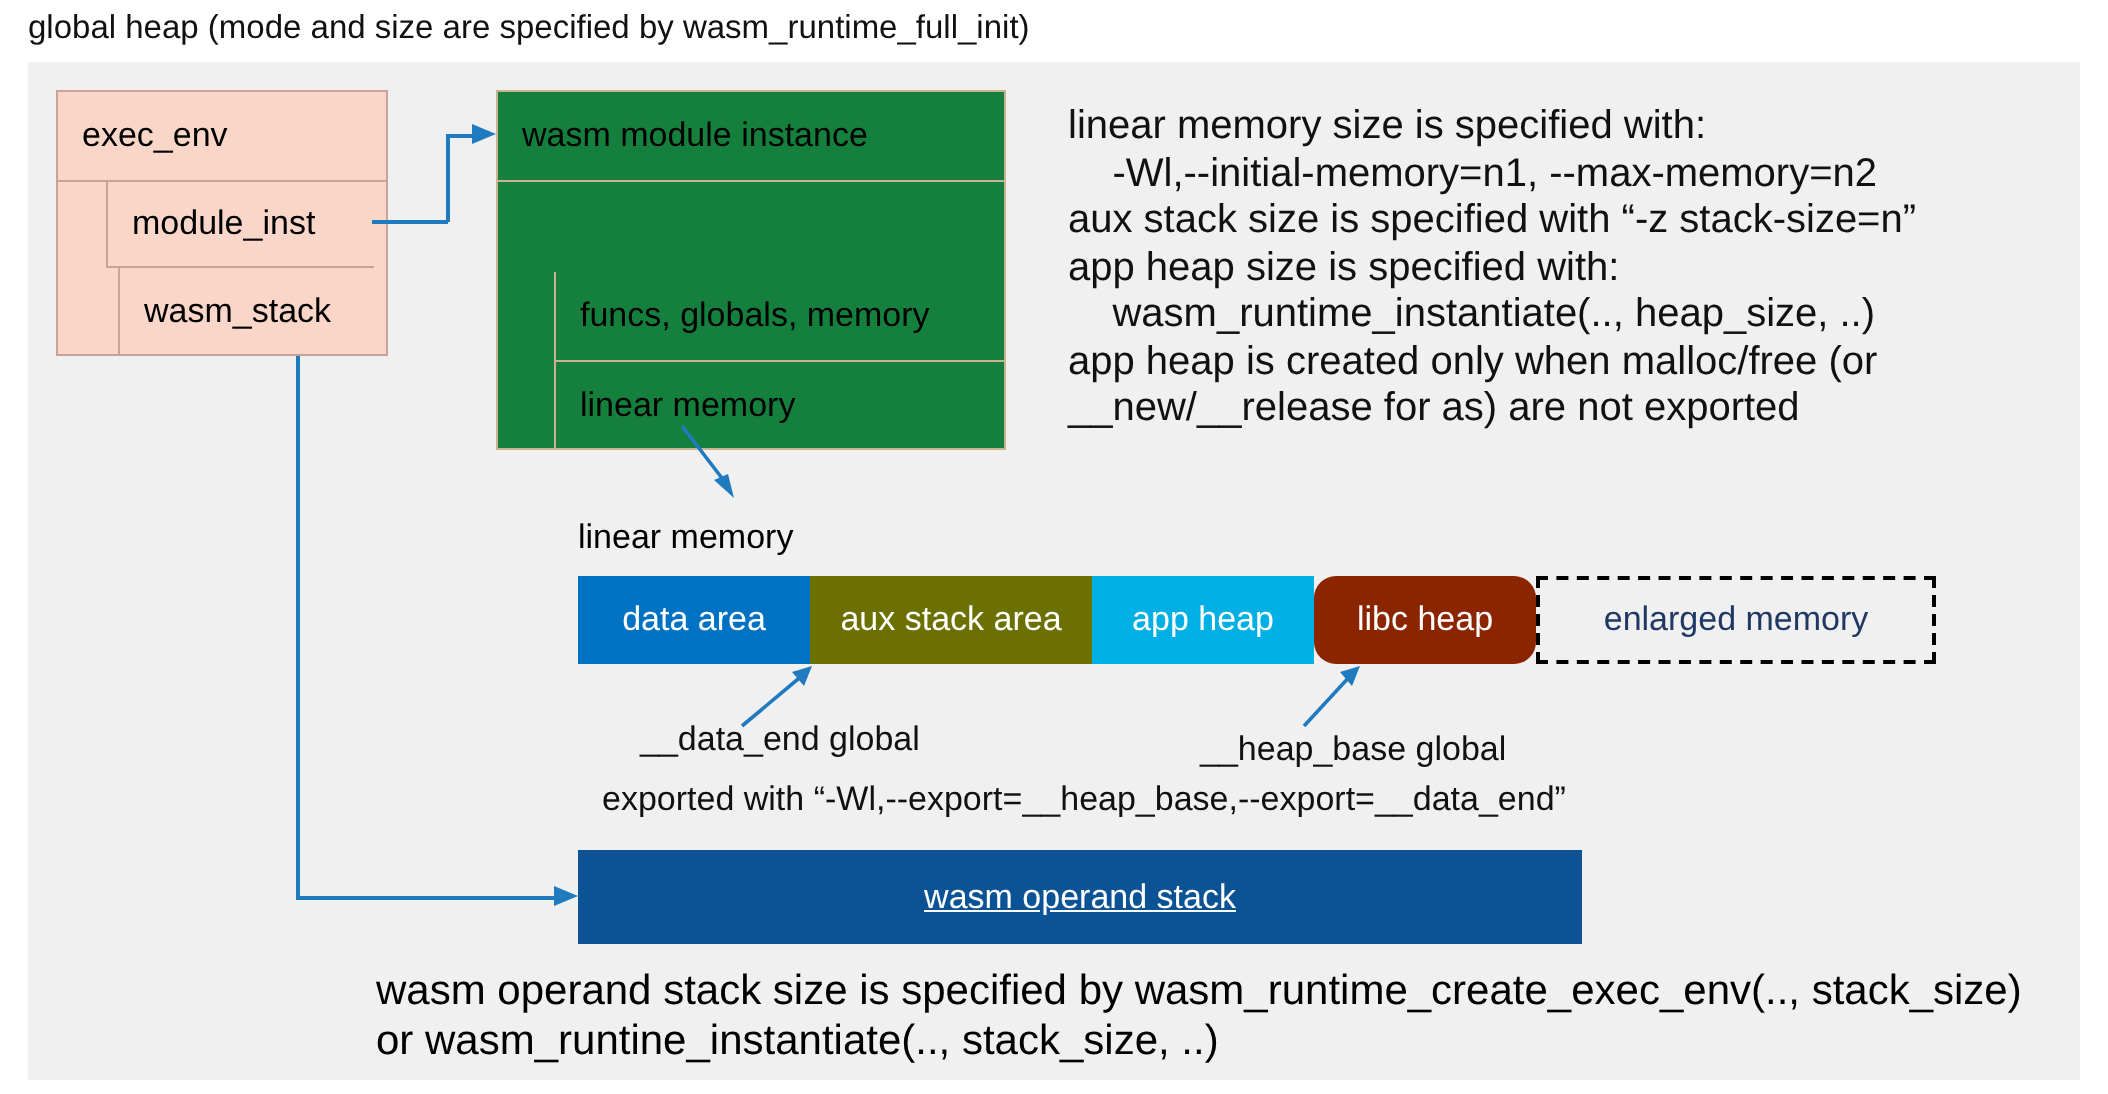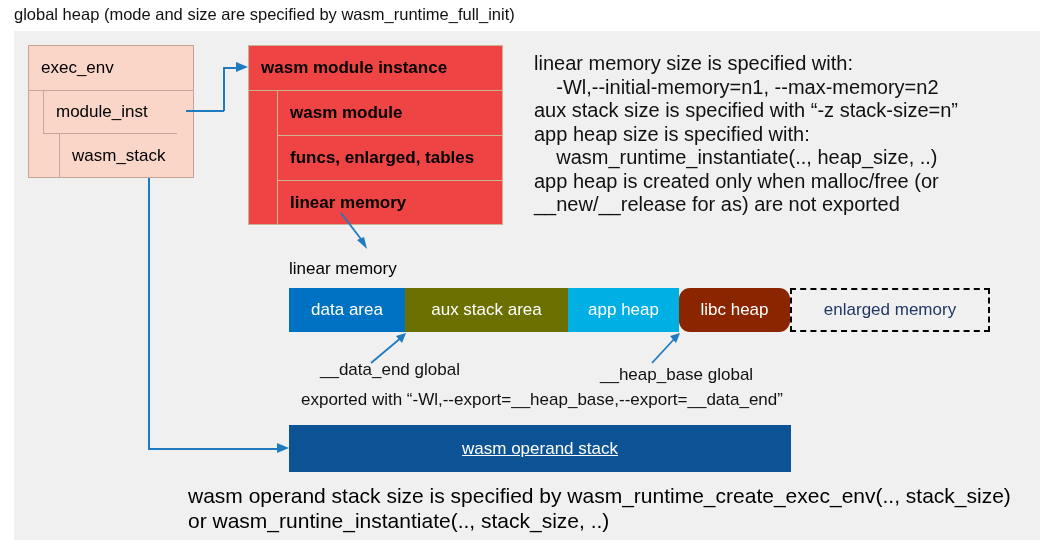--- a/index.html
+++ b/index.html
@@ -52,21 +52,21 @@
     font-size: 17px;
     white-space: nowrap;
   }
   .struct-row .row-label { padding-left: 12px; }
 
   
   .pink      { background: #f9d6c8; }
   .pink-line { border-color: #c9a397; }
 
   
-  .peach      { background: #ef4444; font-weight: bold; }
+  .peach      { background: #15803d; }
   .peach-line { border-color: #c9b391; }
 
   
   .line-h, .line-v {
     position: absolute;
     background: #1f7ac0;
   }
   .line-h { height: 1.6px; }
   .line-v { width: 1.6px; }
 
@@ -146,37 +146,34 @@
 <body>
 
 <div class="doc-title">global heap (mode and size are specified by wasm_runtime_full_init)</div>
 
 <div class="panel"></div>
 
 <div class="struct-box pink pink-line" style="left:28px; top:45px; width:166px; height:133px;">
   <div class="struct-row" style="left:0; top:0; width:164px; height:45px; border-bottom:1px solid #c9a397;">
     <span class="row-label">exec_env</span>
   </div>
-  <div class="struct-row" style="left:14px; top:45px; width:134px; height:43px; border-bottom:1px solid #c9a397; border-left:1px solid #c9a397;">
+  <div class="struct-row" style="left:24px; top:45px; width:134px; height:43px; border-bottom:1px solid #c9a397; border-left:1px solid #c9a397;">
     <span class="row-label">module_inst</span>
   </div>
   <div class="struct-row" style="left:30px; top:88px; width:134px; height:43px; border-left:1px solid #c9a397;">
     <span class="row-label">wasm_stack</span>
   </div>
 </div>
 
 <div class="struct-box peach peach-line" style="left:248px; top:45px; width:255px; height:180px;">
   <div class="struct-row" style="left:0; top:0; width:253px; height:45px; border-bottom:1px solid #c9b391;">
     <span class="row-label">wasm module instance</span>
   </div>
-  <div class="struct-row" style="left:28px; top:45px; width:225px; height:45px; border-bottom:1px solid #c9b391; border-left:1px solid #c9b391;">
-    <span class="row-label">wasm module</span>
-  </div>
   <div class="struct-row" style="left:28px; top:90px; width:225px; height:45px; border-bottom:1px solid #c9b391; border-left:1px solid #c9b391;">
-    <span class="row-label">funcs, enlarged, tables</span>
+    <span class="row-label">funcs, globals, memory</span>
   </div>
   <div class="struct-row" style="left:28px; top:135px; width:225px; height:43px; border-left:1px solid #c9b391;">
     <span class="row-label">linear memory</span>
   </div>
 </div>
 
 <div class="note-block" style="left:534px; top:52px;">linear memory size is specified with:
     -Wl,--initial-memory=n1, --max-memory=n2
 aux stack size is specified with “-z stack-size=n”
 app heap size is specified with:
@@ -206,21 +203,21 @@
   <line x1="652" y1="363" x2="676" y2="337" stroke="#1f7ac0" stroke-width="1.8"></line>
   <polygon points="680,333 670,336 676,343" fill="#1f7ac0"></polygon>
 </svg>
 
 <div class="bar-caption" style="left:289px; top:259px;">linear memory</div>
 
 <div class="mem-bar" style="left:289px; top:288px;">
   <div class="mem-seg" style="width:116px; background:#0072C3;">
     <span>data area</span>
   </div>
-  <div class="mem-seg" style="width:163px; background:#6B7000;">
+  <div class="mem-seg" style="width:141px; background:#6B7000;">
     <span>aux stack area</span>
   </div>
   <div class="mem-seg" style="width:111px; background:#00AFE3;">
     <span>app heap</span>
   </div>
   <div class="mem-seg" style="width:111px; background:#8B2500;border-radius:11px;">
     <span>libc heap</span>
   </div>
   <div class="mem-seg dashed" style="width:200px;">
     <span>enlarged memory</span>

